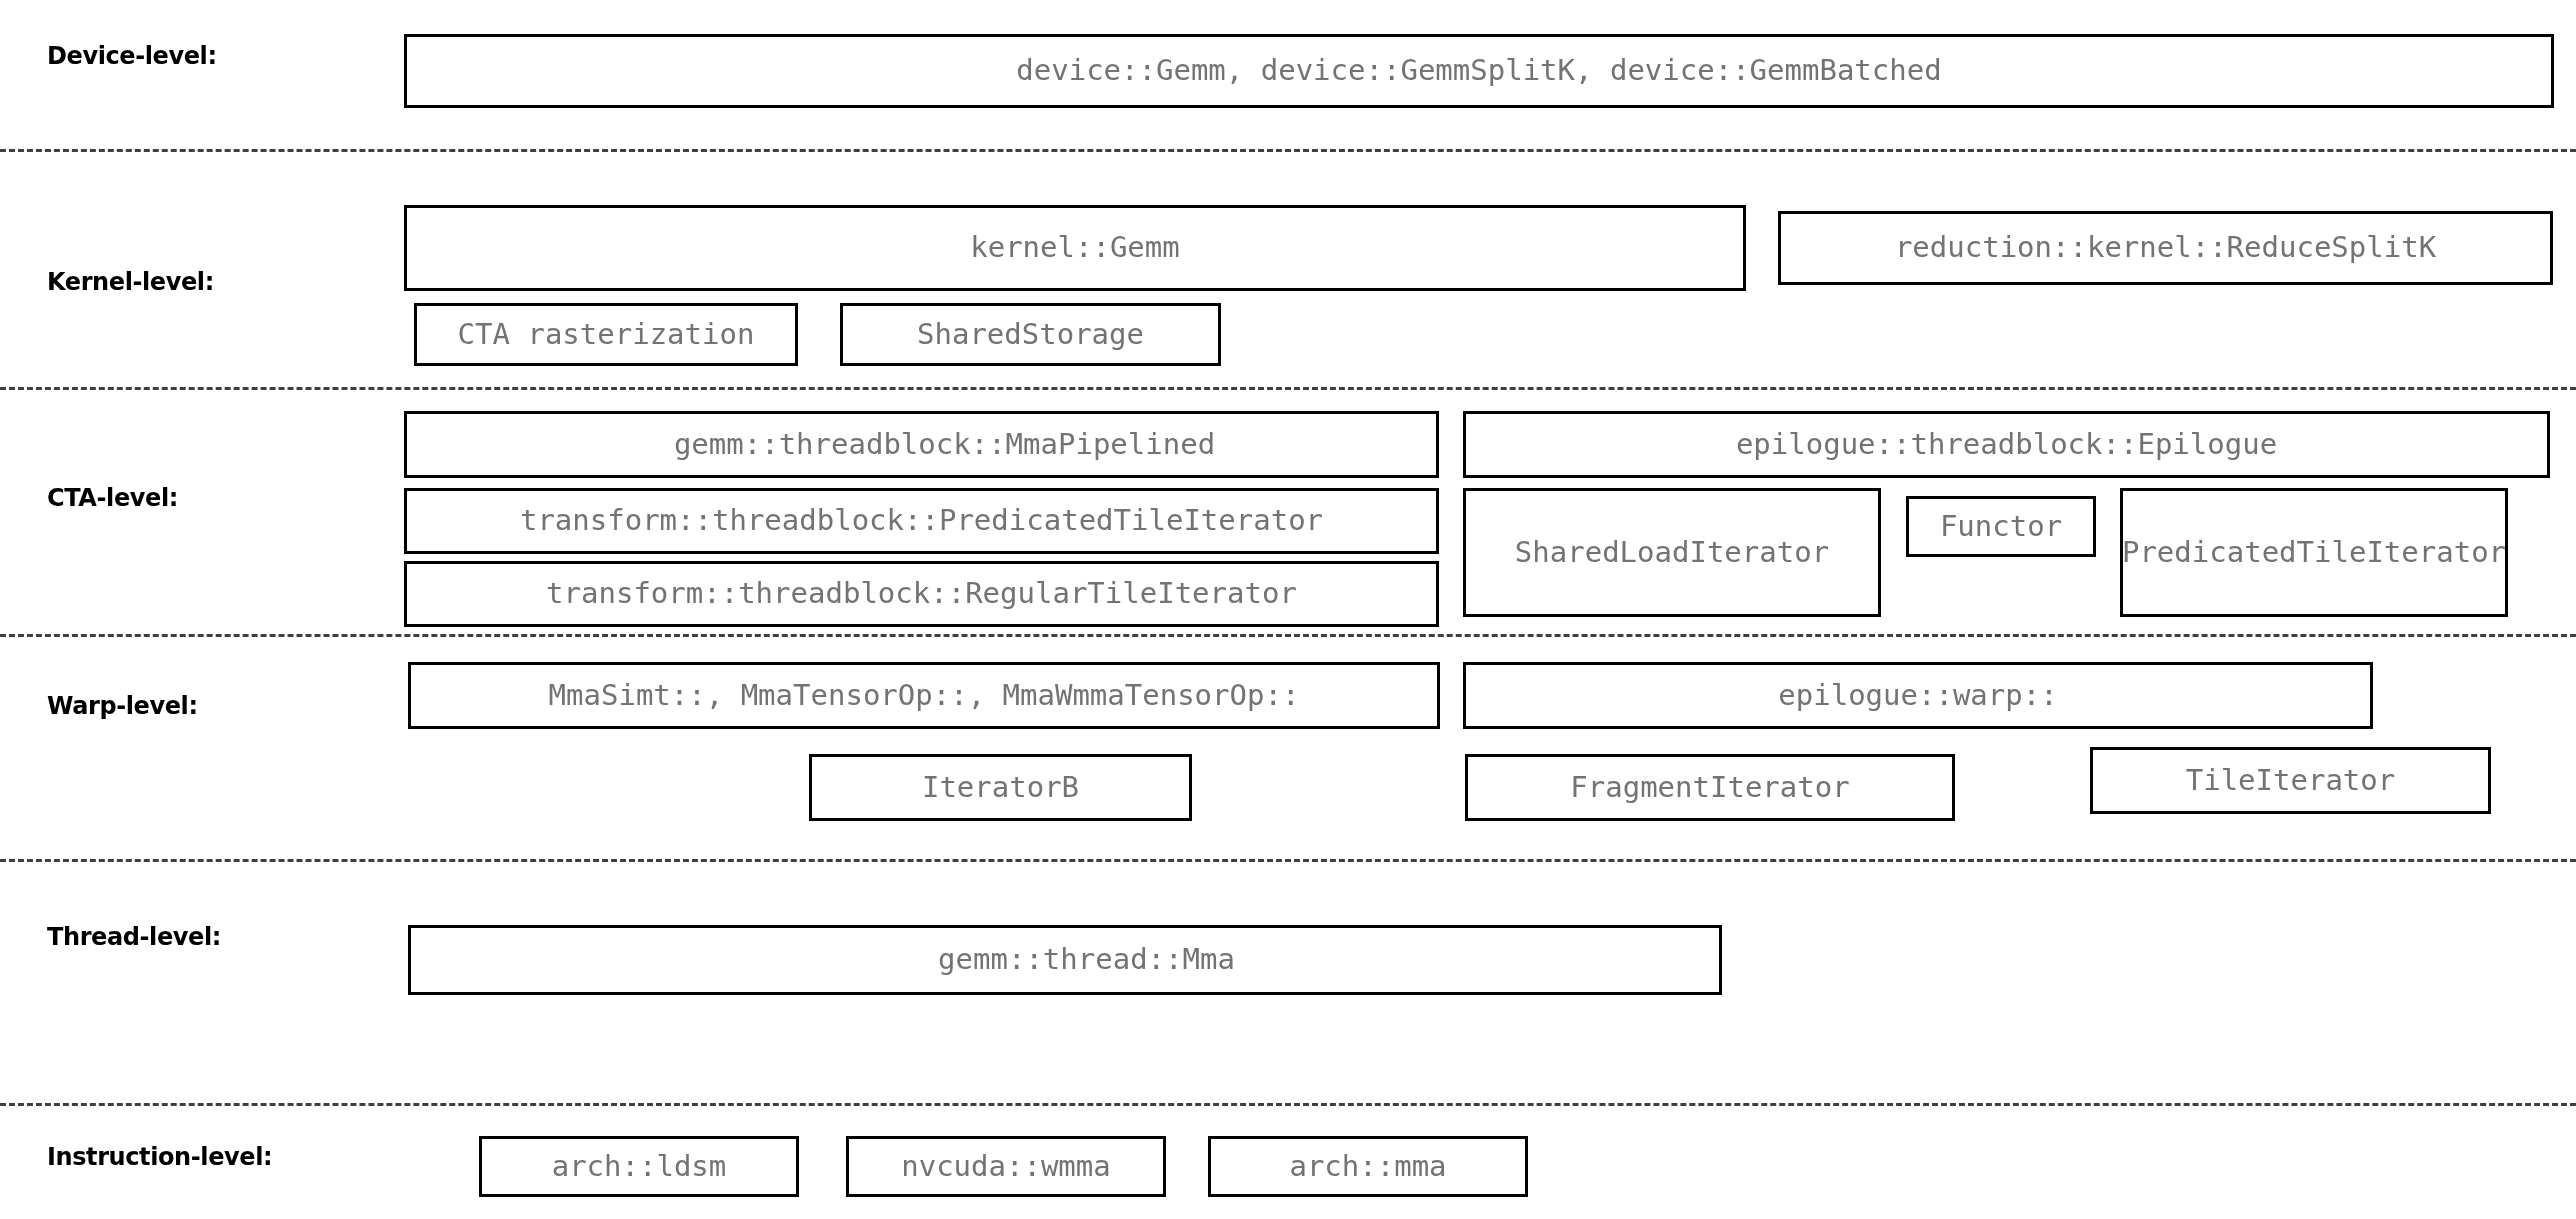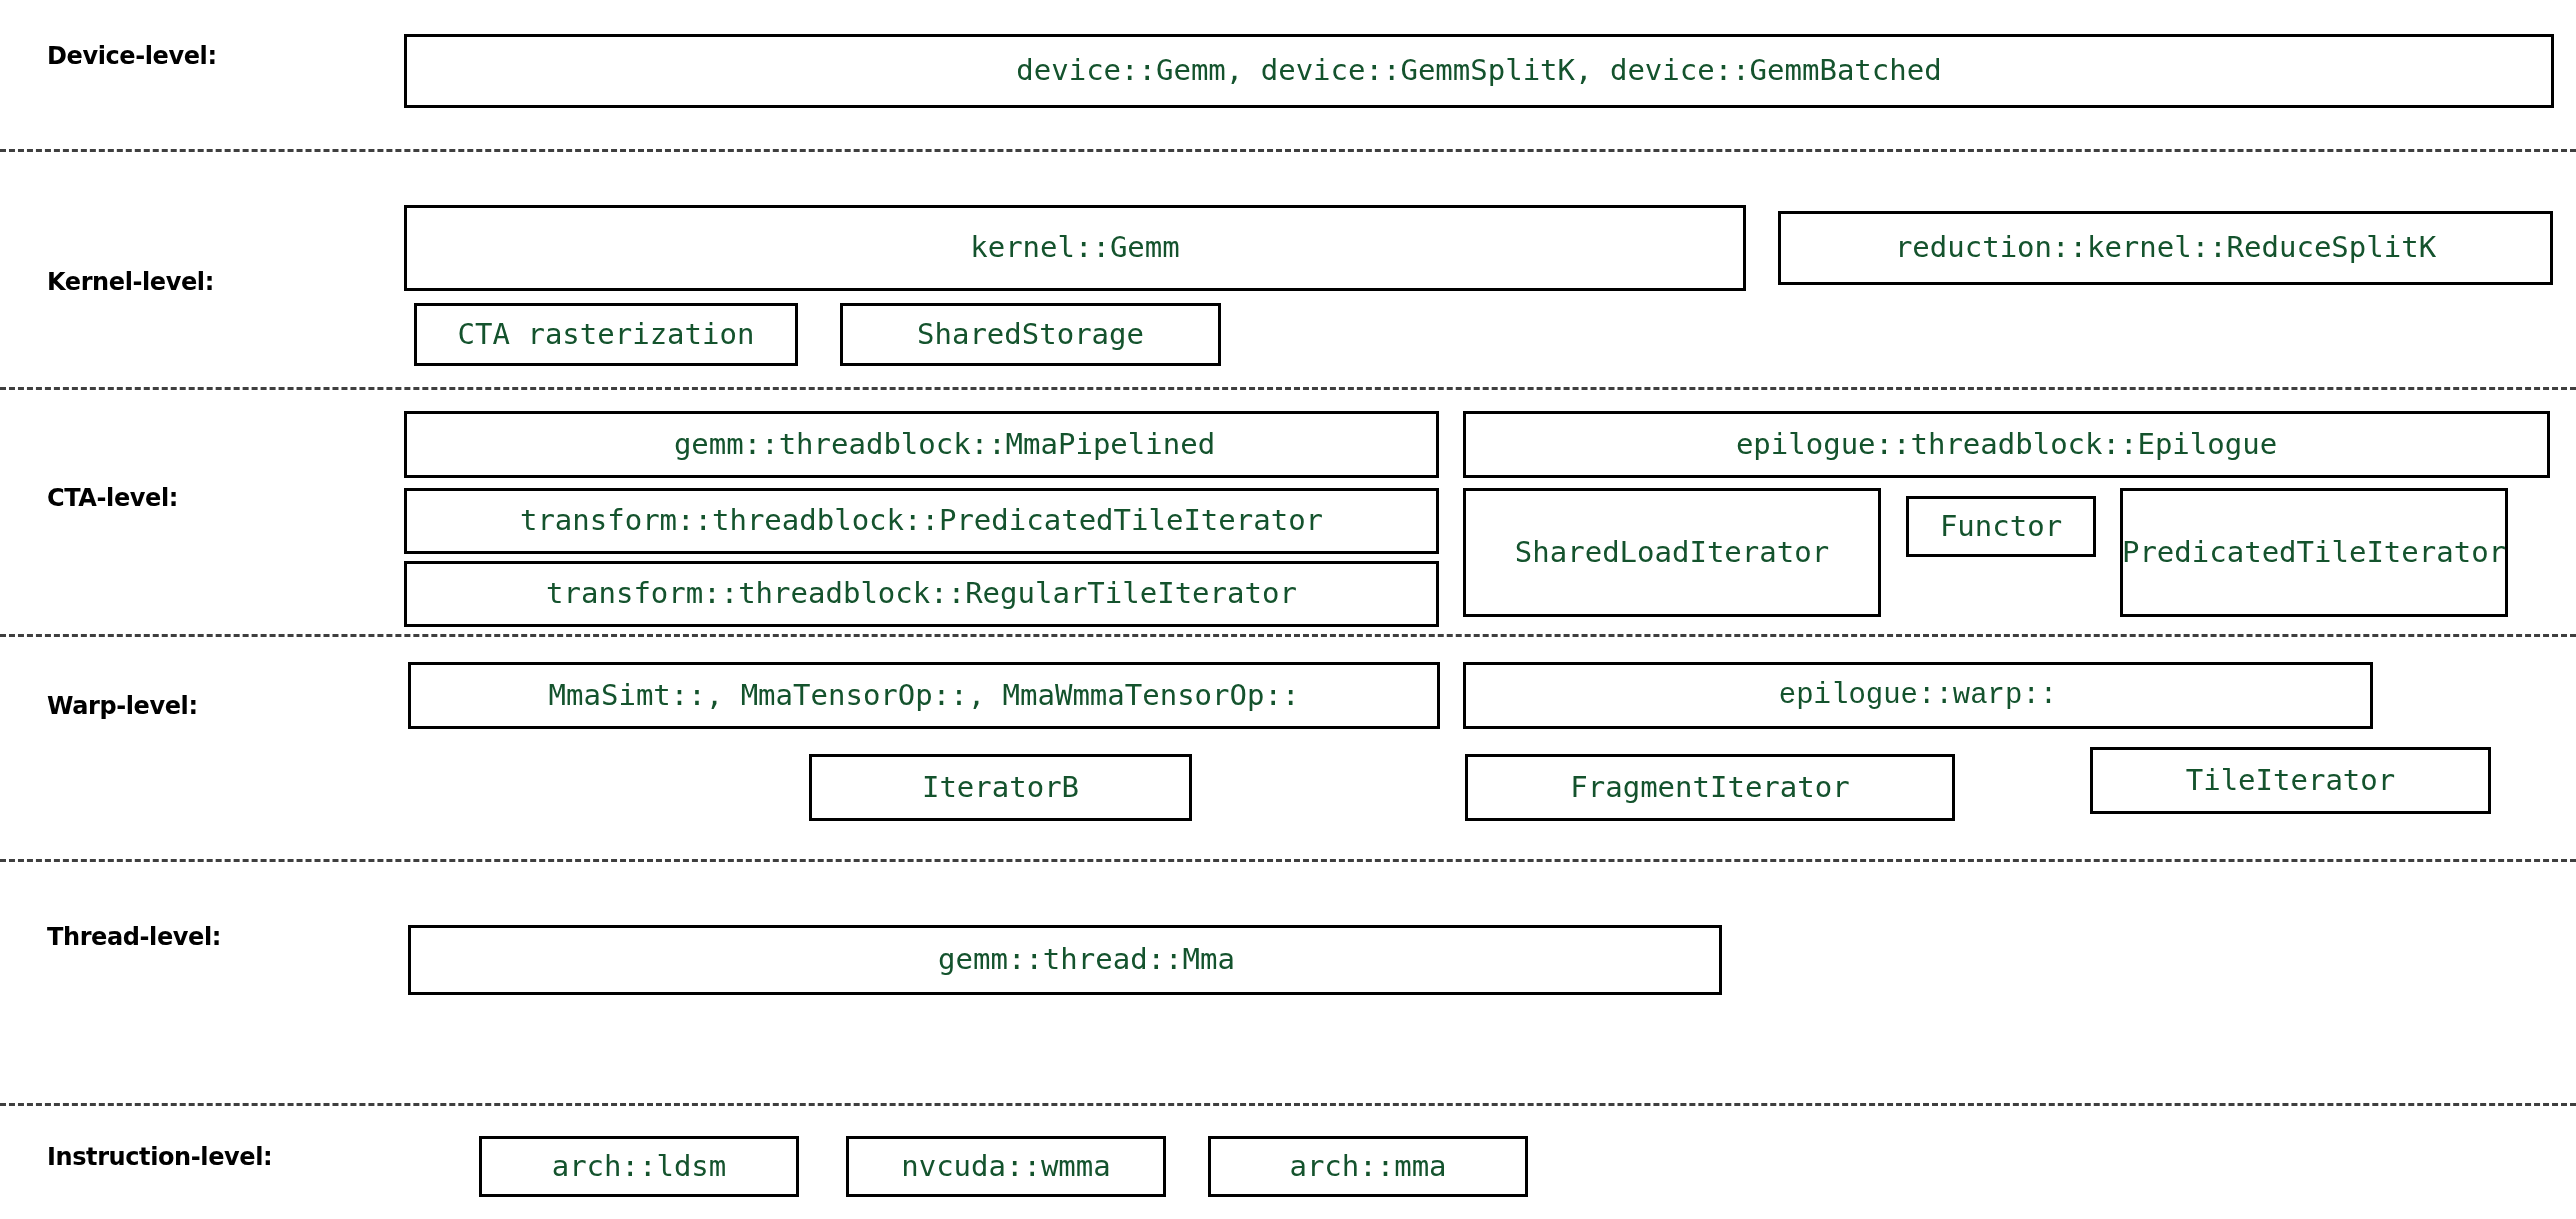--- a/index.html
+++ b/index.html
@@ -41,21 +41,21 @@
   }
   
   .box {
     position: absolute;
     box-sizing: border-box;
     background: #ffffff;
     border: 3.1px solid #000000;
     display: flex;
     align-items: center;
     justify-content: center;
-    color: #14532d;
+    color: #737373;
     font-family: "DejaVu Sans Mono", monospace;
     font-size: 29px;
     line-height: 1.1;
     white-space: nowrap;
     text-align: center;
   }
   .box.mid-pad {
     padding: 0 7.7px;
   }
   .box-label {
@@ -126,21 +126,21 @@
   </div>
 
   <div class="tier-divider" style="top:634px;"></div>
 
   <div class="tier-label" style="left:47px; top:694px;">Warp-level:</div>
 
   <div class="box" style="left:408px; top:662px; width:1032px; height:67px;">
     <span class="box-label">MmaSimt::, MmaTensorOp::, MmaWmmaTensorOp::</span>
   </div>
 
-  <div class="box" style="left:1463px; top:662px; width:910px; height:67px;font-family:Liberation Mono, monospace;">
+  <div class="box" style="left:1463px; top:662px; width:910px; height:67px;">
     <span class="box-label">epilogue::warp::</span>
   </div>
 
 
   <div class="box" style="left:809px; top:754px; width:383px; height:67px;">
     <span class="box-label">IteratorB</span>
   </div>
 
   <div class="box" style="left:1465px; top:754px; width:490px; height:67px;">
     <span class="box-label">FragmentIterator</span>

